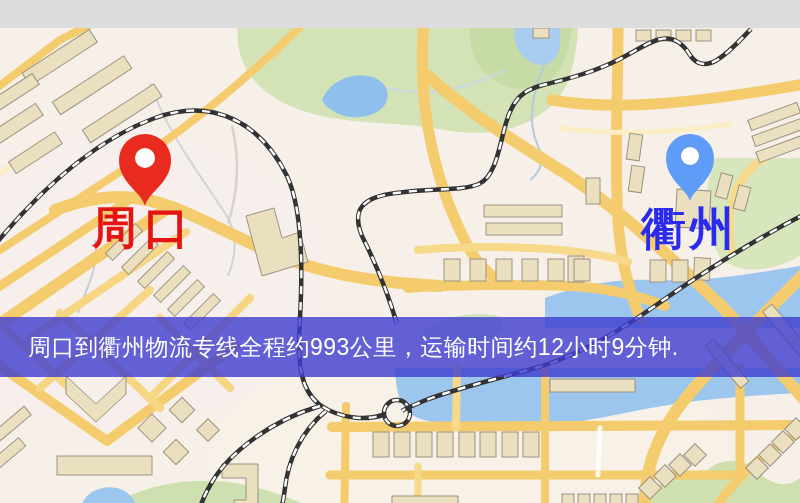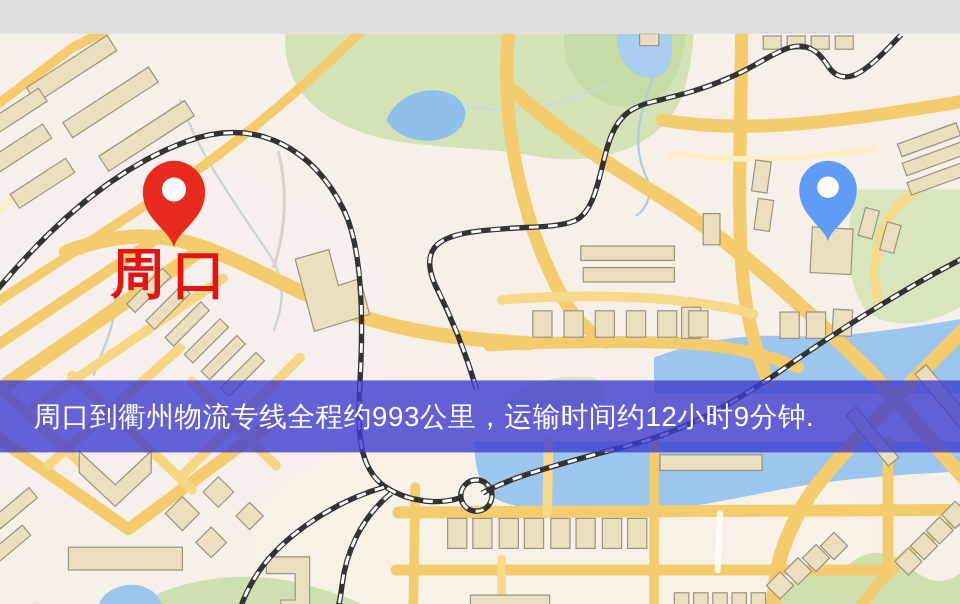--- a/index.html
+++ b/index.html
@@ -226,18 +226,19 @@
       <path fill="#e92a1e" d="M145,178 C141,163 119,155 119,132 A26,26 0 1 1 171,132 C171,155 149,163 145,178 Z"></path>
       <circle cx="145" cy="130" r="10" fill="#ffffff"></circle>
     </g>
     <g>
       <path fill="#5f9cf8" d="M690,173 C686,160 666,152 666,130 A24,24 0 1 1 714,130 C714,152 694,160 690,173 Z"></path>
       <circle cx="690" cy="128" r="9" fill="#ffffff"></circle>
     </g>
   </svg>
 
   <div class="city-label label-origin" style="color: rgb(228, 20, 18);">周口</div>
+  <div class="city-label label-dest" style="color: rgb(43, 43, 238);">衢州</div>
 
   <div class="banner">
     <span style="color: rgb(255, 255, 255);">周口到衢州物流专线全程约993公里，运输时间约12小时9分钟.</span>
   </div>
 
 </div>
 
 </body></html>

